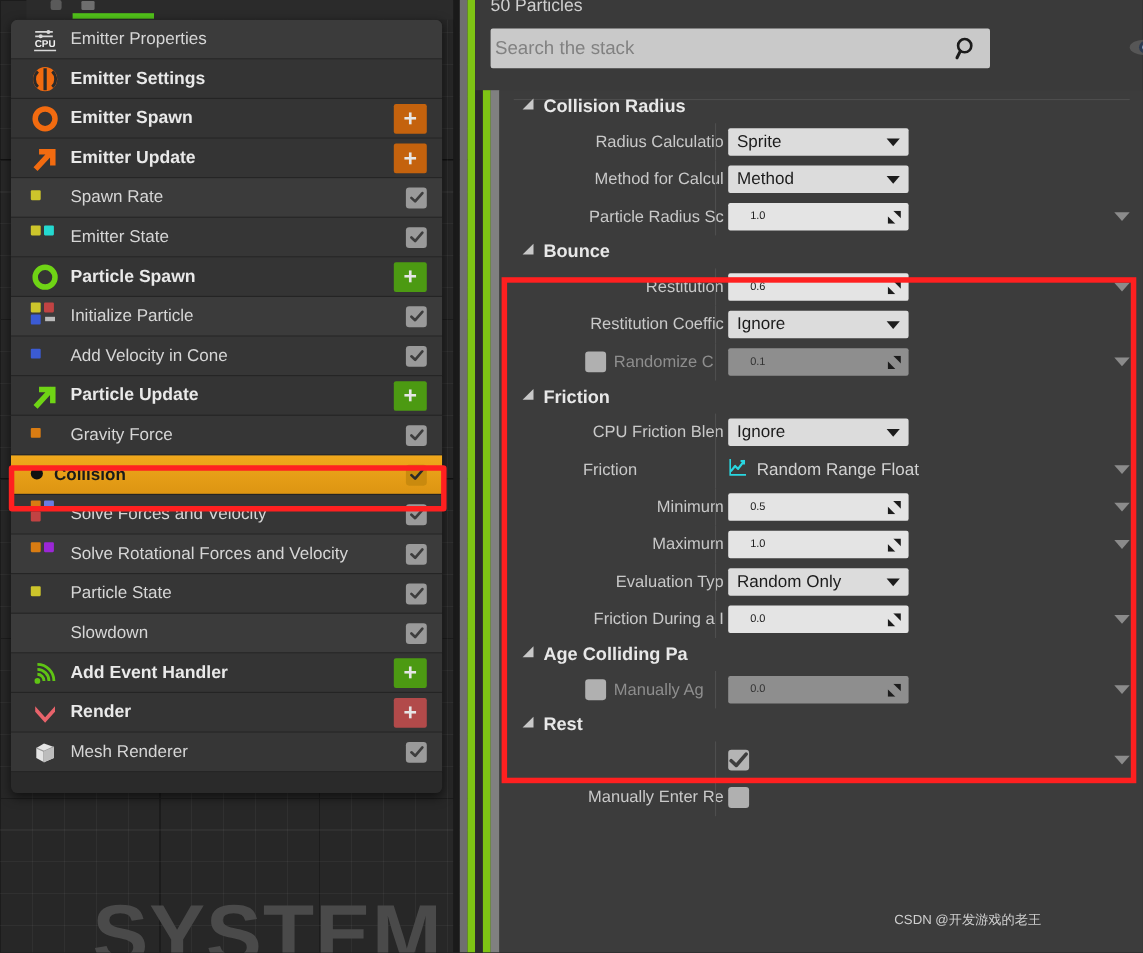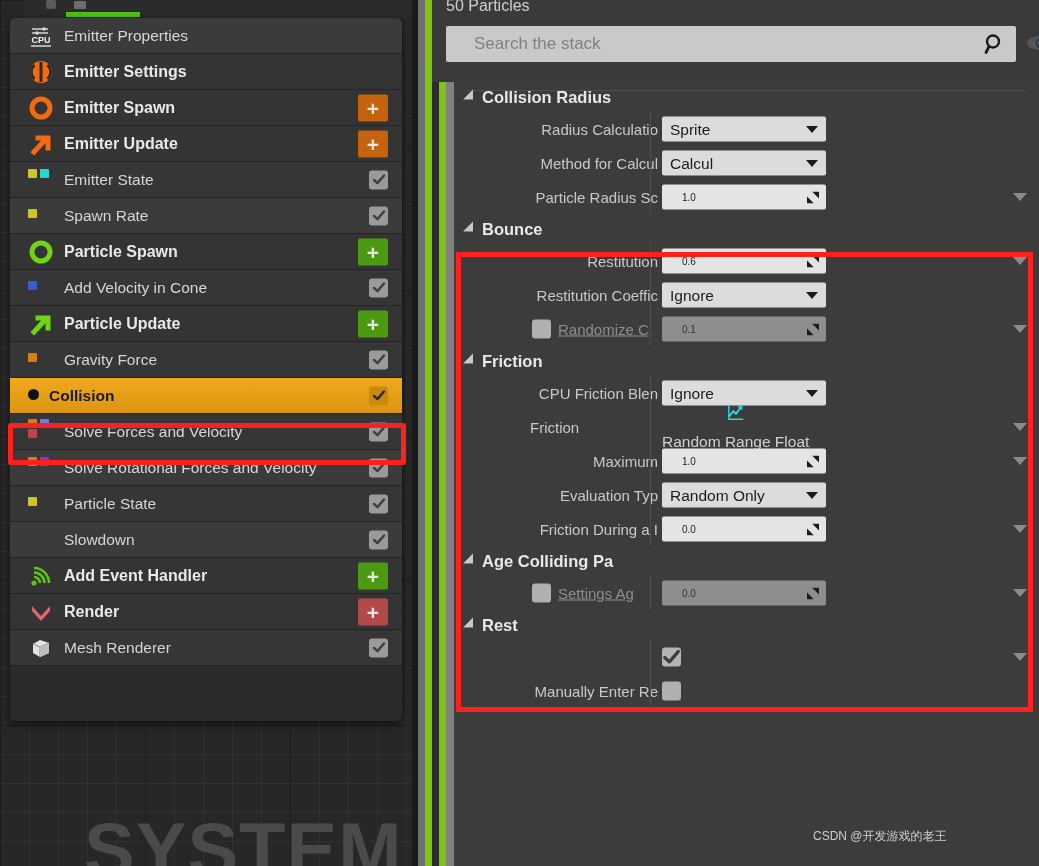--- a/index.html
+++ b/index.html
@@ -131,24 +131,24 @@
     background: #3a3a3a;
   }
   .particles-count {
     position: absolute; left: 14px; top: -3px;
     font-size: 16px; color: #cfcfcf;
   }
   .search-wrap {
     position: absolute; left: 14px; top: 26px; width: 570px; height: 36px;
   }
   .search-box {
-    position: absolute; left: 0; top: 0; width: 570px; height: 36px;
+    position: absolute; left: 0; top: 0; width: 454px; height: 36px;
     background: #c9c9c9; border-radius: 2px;
     display: flex; align-items: center;
-    padding-left: 28px;
+    padding-left: 4px;
   }
   .search-box input {
     border: 0; outline: 0; background: transparent;
     font-size: 17px; color: #2a2a2a; width: 510px;
     font-family: "Liberation Sans", sans-serif;
   }
   .search-box input::placeholder { color: #818181; }
   .search-icon {
     position: absolute; right: 10px; top: 50%; transform: translateY(-50%);
     width: 22px; height: 22px;
@@ -175,20 +175,21 @@
     background: #808080;
   }
   .content-inner {
     position: absolute; left: 22px; top: 0; width: 585px; height: 784px;
     background: #3c3c3c;
   }
 
   .sect-head {
     position: relative; height: 30px; display: flex; align-items: center;
     padding-left: 13px;
+    margin-left: 12px;
   }
   .sect-head .tri {
     width: 0; height: 0; margin-right: 8px;
     border-left: 7px solid #c8c8c8;
     border-top: 7px solid transparent;
     border-bottom: 7px solid transparent;
     transform: rotate(45deg);
   }
   .sect-head .title {
     font-size: 16.5px; font-weight: bold; color: #e8e8e8;
@@ -198,21 +199,21 @@
     position: relative; height: 34px; display: flex; align-items: center;
   }
   .prop-label-wrap {
     position: absolute; left: 16px; top: 0; width: 196px; height: 34px;
     overflow: hidden;
   }
   .prop-label-in {
     position: absolute; right: 8px; top: 50%; transform: translateY(-50%);
     font-size: 15px; color: #c9c9c9; white-space: nowrap;
   }
-  .prop-label-in.dim { color: #8e8e8e; text-decoration: underline; }
+  .prop-label-in.dim { color: #8e8e8e; }
   .vrule {
     position: absolute; left: 196px; top: 0; width: 1px; height: 34px;
     background: #4e4e4e;
   }
   .prop-field { position: absolute; left: 208px; top: 50%; transform: translateY(-50%); }
 
   .combo {
     width: 164px; height: 25px; background: #dcdcdc; border-radius: 2px;
     display: flex; align-items: center; padding: 0 8px;
     font-size: 15.5px; color: #1c1c1c; position: relative;
@@ -243,21 +244,21 @@
     width: 19px; height: 19px; border-radius: 3px; background: #b0b0b0;
   }
   .reset-caret {
     position: absolute; right: 12px; top: 50%; transform: translateY(-50%);
     width: 0; height: 0;
     border-left: 7px solid transparent; border-right: 7px solid transparent;
     border-top: 8px solid #8b8b8b;
   }
   .dtype {
     display: flex; align-items: center; gap: 8px;
-    font-size: 15.5px; color: #d2d2d2; flex-direction: column;
+    font-size: 15.5px; color: #d2d2d2;
   }
   .hline {
     position: absolute; left: 13px; width: 560px; height: 1px; background: #4d4d4d;
   }
 
   
   .details-outline {
     position: absolute; left: 456px; top: 252px;
     width: 577px; height: 460px;
     border: 5px solid #ff2020;
@@ -325,51 +326,65 @@
       </div>
       <div class="stack-row group">
         <span class="row-icon">
           <svg viewBox="0 0 24 24" width="24" height="24">
             <path d="M5 20 L17 7 M9 6 H19 V16" fill="none" stroke="#f26b10" stroke-width="5" stroke-linecap="square"></path>
           </svg>
         </span>
         <span class="row-label">Emitter Update</span>
         <span class="plus-btn orange">+</span>
       </div>
+      <div class="stack-row module">
+        <span class="row-icon">
+          <span class="sq" style="left:0px;top:6px;background:#cdc52b"></span>
+        </span>
+        <span class="row-label">Spawn Rate</span>
+        <span class="chk">
+          <svg viewBox="0 0 14 14">
+            <path d="M2 7.4 L5.4 10.6 L12 3" fill="none" stroke="#3d3d3d" stroke-width="2.4" stroke-linecap="round" stroke-linejoin="round"></path>
+          </svg>
+        </span>
+      </div>
       <div class="stack-row module-alt">
         <span class="row-icon">
           <span class="sq" style="left:0px;top:2px;background:#cdc52b"></span>
           <span class="sq" style="left:12px;top:2px;background:#24d9d0"></span>
         </span>
         <span class="row-label">Emitter State</span>
         <span class="chk">
           <svg viewBox="0 0 14 14">
             <path d="M2 7.4 L5.4 10.6 L12 3" fill="none" stroke="#3d3d3d" stroke-width="2.4" stroke-linecap="round" stroke-linejoin="round"></path>
           </svg>
         </span>
       </div>
-      <div class="stack-row module">
-        <span class="row-icon">
-          <span class="sq" style="left:0px;top:6px;background:#cdc52b"></span>
-        </span>
-        <span class="row-label">Spawn Rate</span>
-        <span class="chk">
-          <svg viewBox="0 0 14 14">
-            <path d="M2 7.4 L5.4 10.6 L12 3" fill="none" stroke="#3d3d3d" stroke-width="2.4" stroke-linecap="round" stroke-linejoin="round"></path>
-          </svg>
-        </span>
-      </div>
       <div class="stack-row group">
         <span class="row-icon">
           <svg viewBox="0 0 24 24" width="24" height="24">
             <circle cx="12" cy="12" r="9" fill="none" stroke="#6fd415" stroke-width="5"></circle>
           </svg>
         </span>
         <span class="row-label">Particle Spawn</span>
         <span class="plus-btn green">+</span>
+      </div>
+      <div class="stack-row module">
+        <span class="row-icon">
+          <span class="sq" style="left:0px;top:0px;background:#cdc52b"></span>
+          <span class="sq" style="left:12px;top:0px;background:#c14343"></span>
+          <span class="sq" style="left:0px;top:11px;background:#3b5bd4"></span>
+          <span class="sq" style="left:13px;top:13px;width:9px;height:4px;background:#bbb;border-radius:0"></span>
+        </span>
+        <span class="row-label">Initialize Particle</span>
+        <span class="chk">
+          <svg viewBox="0 0 14 14">
+            <path d="M2 7.4 L5.4 10.6 L12 3" fill="none" stroke="#3d3d3d" stroke-width="2.4" stroke-linecap="round" stroke-linejoin="round"></path>
+          </svg>
+        </span>
       </div>
       <div class="stack-row module-alt">
         <span class="row-icon">
           <span class="sq" style="left:0px;top:6px;background:#3b5bd4"></span>
         </span>
         <span class="row-label">Add Velocity in Cone</span>
         <span class="chk">
           <svg viewBox="0 0 14 14">
             <path d="M2 7.4 L5.4 10.6 L12 3" fill="none" stroke="#3d3d3d" stroke-width="2.4" stroke-linecap="round" stroke-linejoin="round"></path>
           </svg>
@@ -537,21 +552,21 @@
               </div>
             </div>
           </div>
           <div class="prop-row">
             <div class="prop-label-wrap">
               <span class="prop-label-in">Method for Calcul</span>
             </div>
             <span class="vrule"></span>
             <div class="prop-field">
               <div class="combo">
-                <span>Calcul</span>
+                <span>Method</span>
                 <span class="caret"></span>
               </div>
             </div>
           </div>
           <div class="prop-row">
             <div class="prop-label-wrap">
               <span class="prop-label-in">Particle Radius Sc</span>
             </div>
             <span class="vrule"></span>
             <div class="prop-field">
@@ -643,20 +658,36 @@
                     <path d="M3 14 L7 9 L10 12 L16 4" fill="none" stroke="#29d6e0" stroke-width="2.2" stroke-linecap="round" stroke-linejoin="round"></path>
                     <path d="M12.5 4 H16 V7.5" fill="none" stroke="#29d6e0" stroke-width="2"></path>
                   </svg></span>
                 <span>Random Range Float</span>
               </div>
             </div>
             <span class="reset-caret"></span>
           </div>
           <div class="prop-row">
             <div class="prop-label-wrap">
+              <span class="prop-label-in">Minimum</span>
+            </div>
+            <span class="vrule"></span>
+            <div class="prop-field">
+              <div class="numfield">
+                <span>0.5</span>
+                <span class="grip"><svg viewBox="0 0 12 12" width="12" height="12">
+                    <path d="M12 0 L12 7 L5 0 Z" fill="#1c1c1c"></path>
+                    <path d="M0 12 L0 5 L7 12 Z" fill="#1c1c1c"></path>
+                  </svg></span>
+              </div>
+            </div>
+            <span class="reset-caret"></span>
+          </div>
+          <div class="prop-row">
+            <div class="prop-label-wrap">
               <span class="prop-label-in">Maximum</span>
             </div>
             <span class="vrule"></span>
             <div class="prop-field">
               <div class="numfield">
                 <span>1.0</span>
                 <span class="grip"><svg viewBox="0 0 12 12" width="12" height="12">
                     <path d="M12 0 L12 7 L5 0 Z" fill="#1c1c1c"></path>
                     <path d="M0 12 L0 5 L7 12 Z" fill="#1c1c1c"></path>
                   </svg></span>
@@ -692,21 +723,21 @@
             </div>
             <span class="reset-caret"></span>
           </div>
           <div class="sect-head">
             <span class="tri"></span>
             <span class="title">Age Colliding Pa</span>
           </div>
           <div class="prop-row">
             <div class="prop-label-wrap">
               <span class="small-chk" style="left:62px"></span>
-              <span class="prop-label-in dim" style="right:auto;left:88px">Settings Ag</span>
+              <span class="prop-label-in dim" style="right:auto;left:88px">Manually Ag</span>
             </div>
             <span class="vrule"></span>
             <div class="prop-field">
               <div class="numfield disabled">
                 <span>0.0</span>
                 <span class="grip"><svg viewBox="0 0 12 12" width="12" height="12">
                     <path d="M12 0 L12 7 L5 0 Z" fill="#1c1c1c"></path>
                     <path d="M0 12 L0 5 L7 12 Z" fill="#1c1c1c"></path>
                   </svg></span>
               </div>

